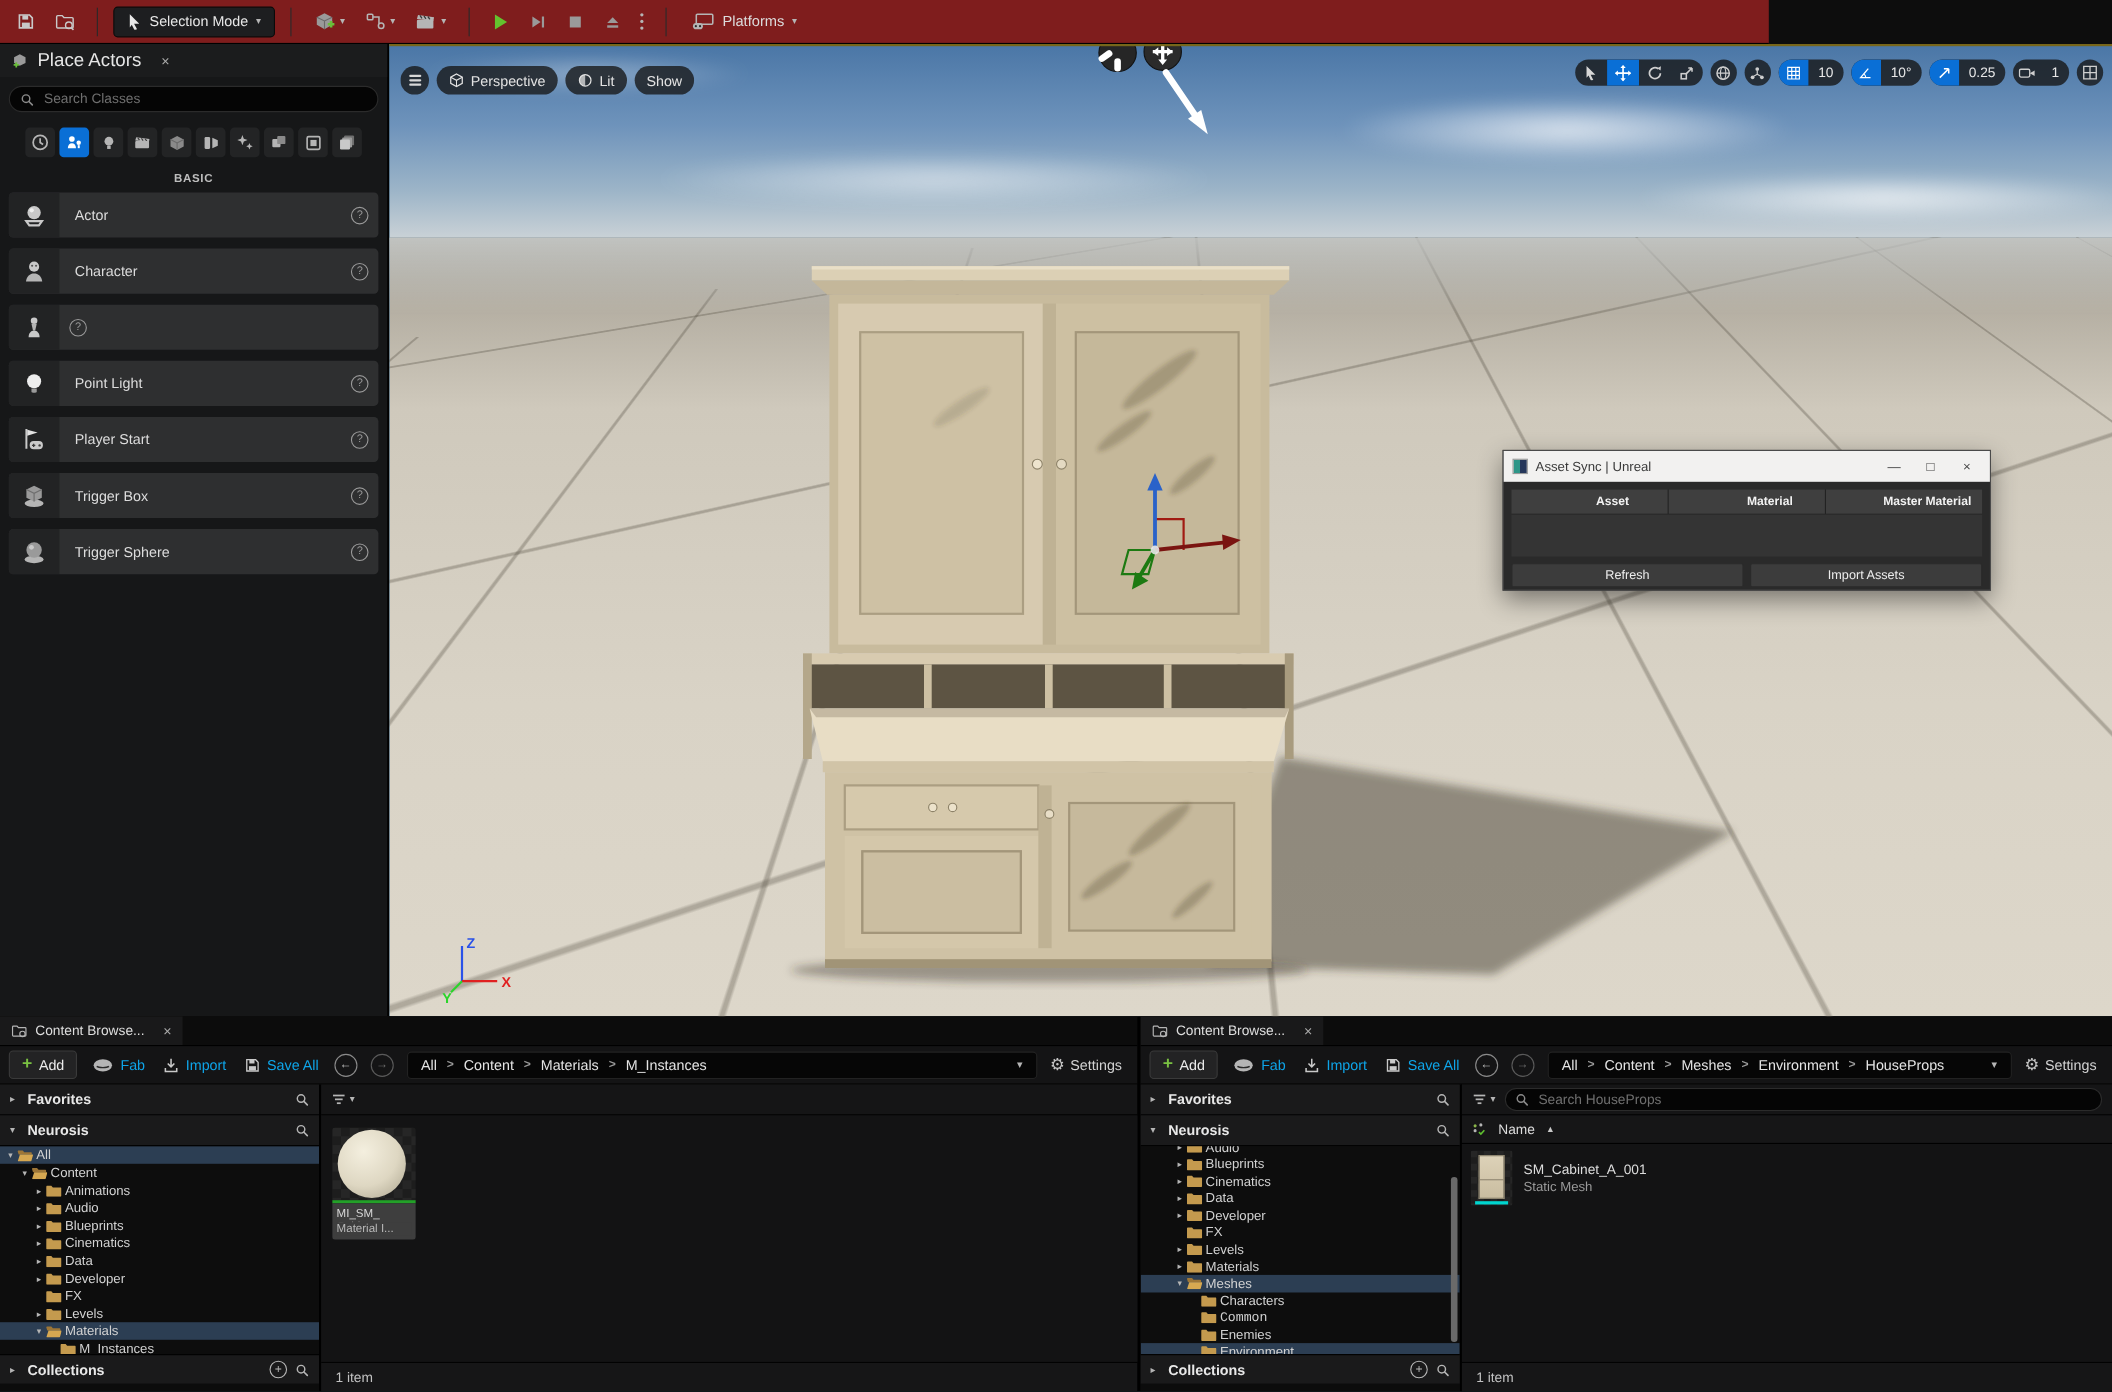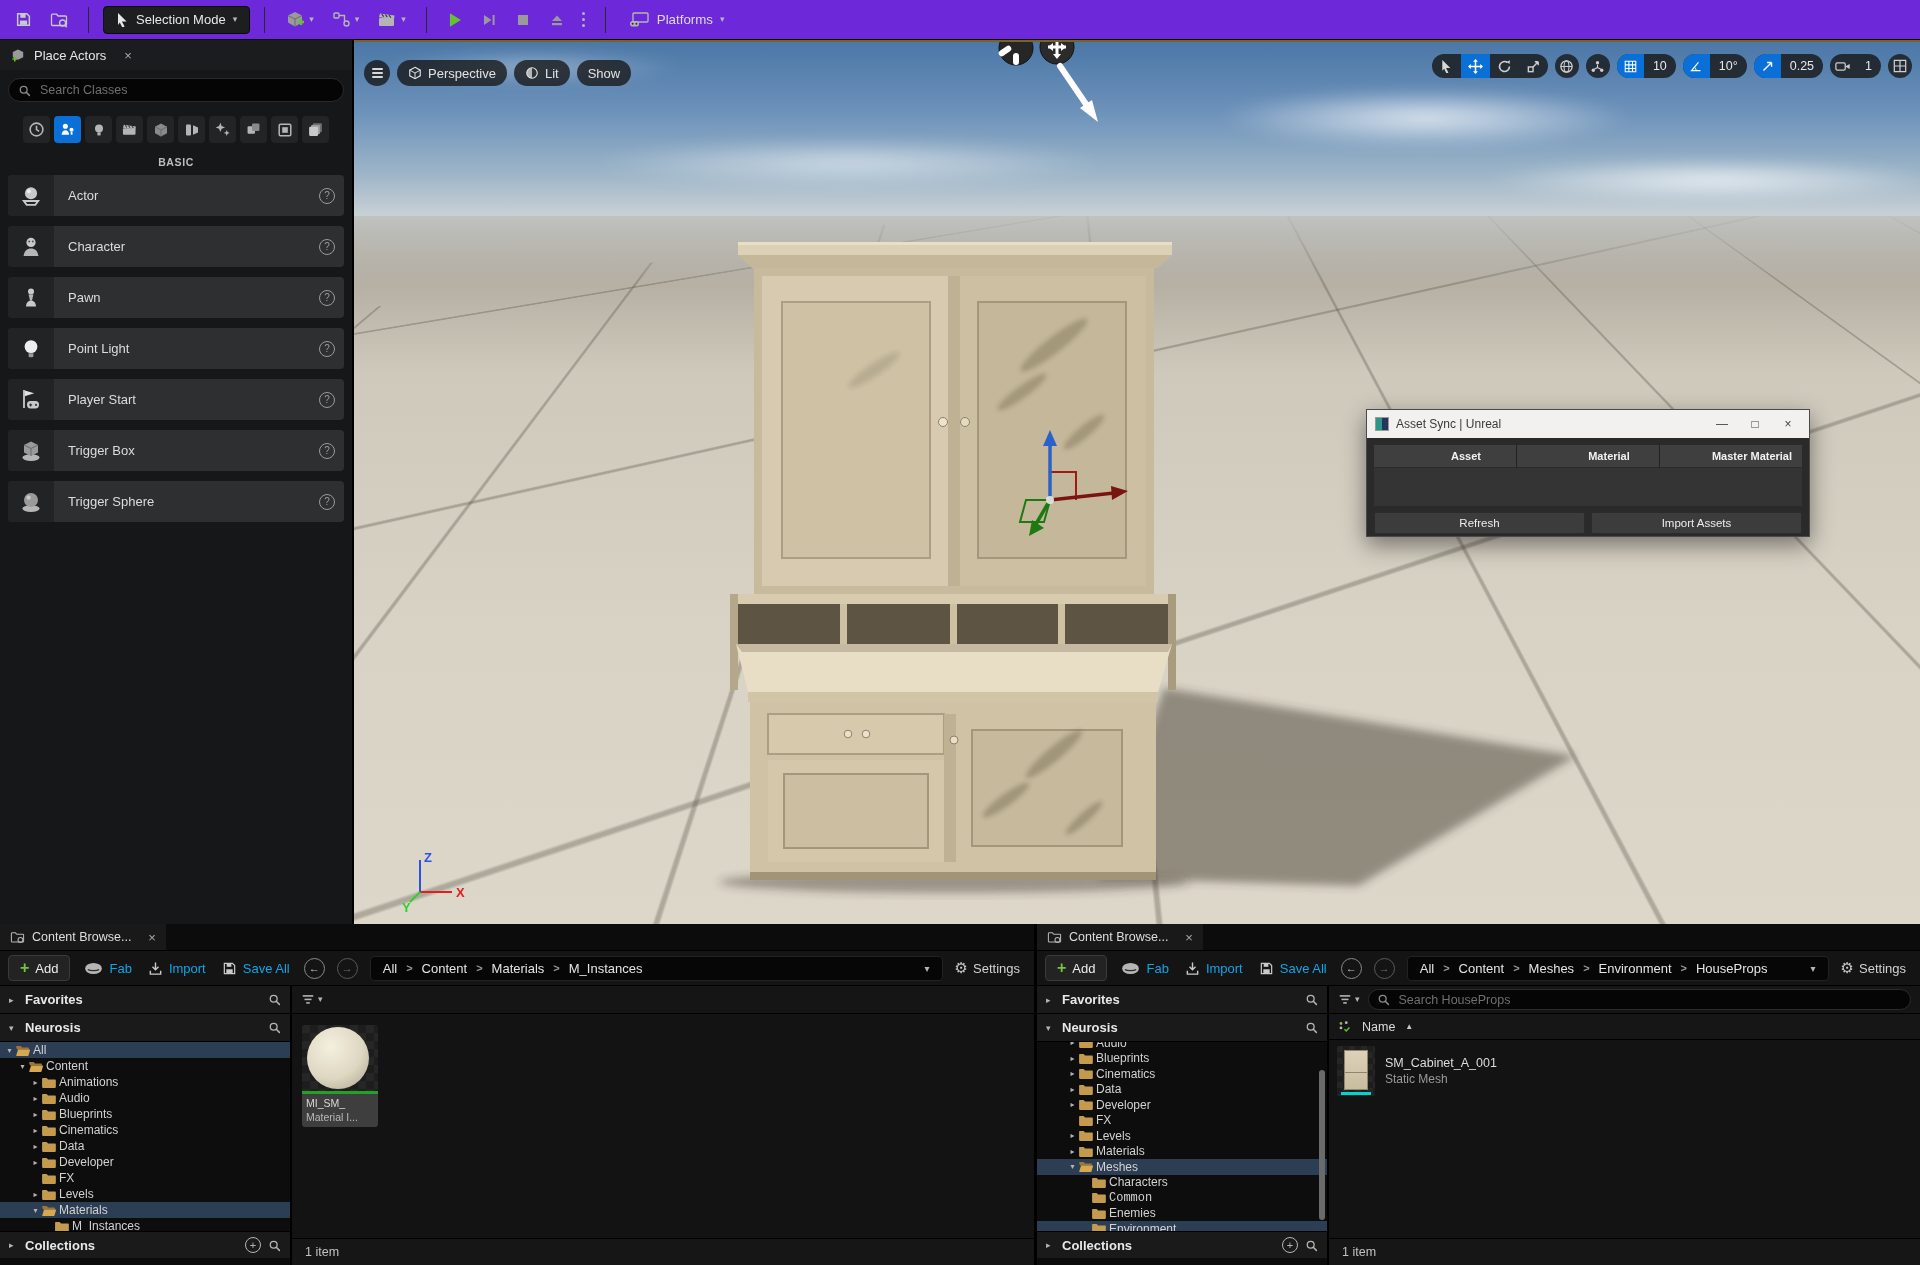--- a/index.html
+++ b/index.html
@@ -2,35 +2,35 @@
 <html style="--accent: #0a6fd6; --sel: #2c3e53; --matbar: #23a028; --meshbar: #00d5cf; --green: #7ac142;"><head>
 <meta charset="utf-8">
 <style>
   html,body{margin:0;padding:0;background:#000;font-family:"Liberation Sans","DejaVu Sans",sans-serif;}
   *{box-sizing:border-box;-webkit-font-smoothing:antialiased;}
   #app{position:relative;width:1920px;height:1265px;background:#0d0d0d;overflow:hidden;color:#cfcfcf;font-size:13px;}
   .svgic{display:inline-block;vertical-align:middle;}
   button{font-family:inherit;border:none;background:none;color:inherit;padding:0;cursor:default;}
 
   
-  #topbar{position:absolute;left:0;top:0;width:1920px;height:40px;background:#6d28d9;display:flex;align-items:center;padding:0 8px;gap:6px;border-bottom:1px solid #000;}
+  #topbar{position:absolute;left:0;top:0;width:1608px;height:40px;background:#7f1d1d;display:flex;align-items:center;padding:0 8px;gap:6px;border-bottom:1px solid #000;}
   .tb-icon{width:30px;height:28px;display:flex;align-items:center;justify-content:center;border-radius:3px;}
   .vsep{width:1px;height:26px;background:#2a2a2a;margin:0 8px;}
   #mode-btn{display:flex;align-items:center;gap:7px;background:#1d1e20;border:1px solid #0a0a0a;border-radius:4px;height:28px;padding:0 12px;color:#e8e8e8;font-size:13px;}
   .caret{font-size:9px;color:#b5b5b5;line-height:1;}
   .dd-btn{display:flex;align-items:center;gap:4px;height:28px;padding:0 6px;border-radius:3px;}
   .play-btn{width:28px;height:28px;display:flex;align-items:center;justify-content:center;}
   .kebab{width:14px;height:28px;display:flex;flex-direction:column;align-items:center;justify-content:center;gap:3px;}
   .kebab i{width:3px;height:3px;border-radius:50%;background:#b5b5b5;}
   #platforms-btn{display:flex;align-items:center;gap:7px;height:28px;padding:0 8px;color:#dcdcdc;}
 
   
   #place-panel{position:absolute;left:0;top:40px;width:354px;height:884px;background:#161718;border-right:2px solid #000;}
   .pa-tabrow{height:30px;display:flex;align-items:center;gap:8px;padding:0 10px;background:#1b1c1d;}
-  .pa-title{color:#e6e6e6;font-size:13px;}
+  .pa-title{color:#e6e6e6;font-size:17px;}
   .tab-close{margin-left:10px;color:#aaa;font-size:13px;}
   .search-pill{margin:8px 8px 6px 8px;height:24px;background:#050505;border:1px solid #2b2b2b;border-radius:12px;display:flex;align-items:center;padding:0 9px;gap:7px;}
   .search-pill input{flex:1;background:transparent;border:none;outline:none;color:#cfcfcf;font-size:12.5px;}
   .search-pill input::placeholder{color:#6f6f6f;}
   #cat-row{display:flex;gap:4px;justify-content:center;padding:8px 6px 4px 6px;}
   .cat{width:27px;height:27px;border-radius:4px;background:#232425;display:flex;align-items:center;justify-content:center;}
   .cat.sel{background:var(--accent);}
   #basic-label{text-align:center;font-size:10.5px;font-weight:bold;letter-spacing:.6px;color:#bdbdbd;padding:9px 0 7px 0;}
   .pa-item{display:flex;align-items:stretch;height:41px;margin:0 8px 10px 8px;border-radius:4px;overflow:hidden;background:#2e2f30;}
   .pa-ic{width:46px;background:#222324;display:flex;align-items:center;justify-content:center;}
@@ -346,21 +346,20 @@
           </div>
         </div>
         <div class="pa-item">
           <div class="pa-ic">
             <svg width="24" height="24" viewBox="0 0 24 24">
               <circle cx="12" cy="5.6" r="3" fill="#c9c9c9"></circle>
               <path d="M9.6 8.4h4.8l-1.4 6h-2z" fill="#b5b5b5"></path>
               <path d="M7 20.5c0-3.4 2.2-6 5-6s5 2.6 5 6z" fill="#c9c9c9"></path>
             </svg>
           </div>
-          <div class="pa-lab">Pawn</div>
           <div class="pa-help">
             <b>?</b>
           </div>
         </div>
         <div class="pa-item">
           <div class="pa-ic">
             <svg width="24" height="24" viewBox="0 0 24 24">
               <circle cx="12" cy="9.6" r="6.4" fill="#eee"></circle>
               <path d="M9.6 16.2h4.8v3.2c0 1-4.8 1-4.8 0z" fill="#9a9a9a"></path>
             </svg>

